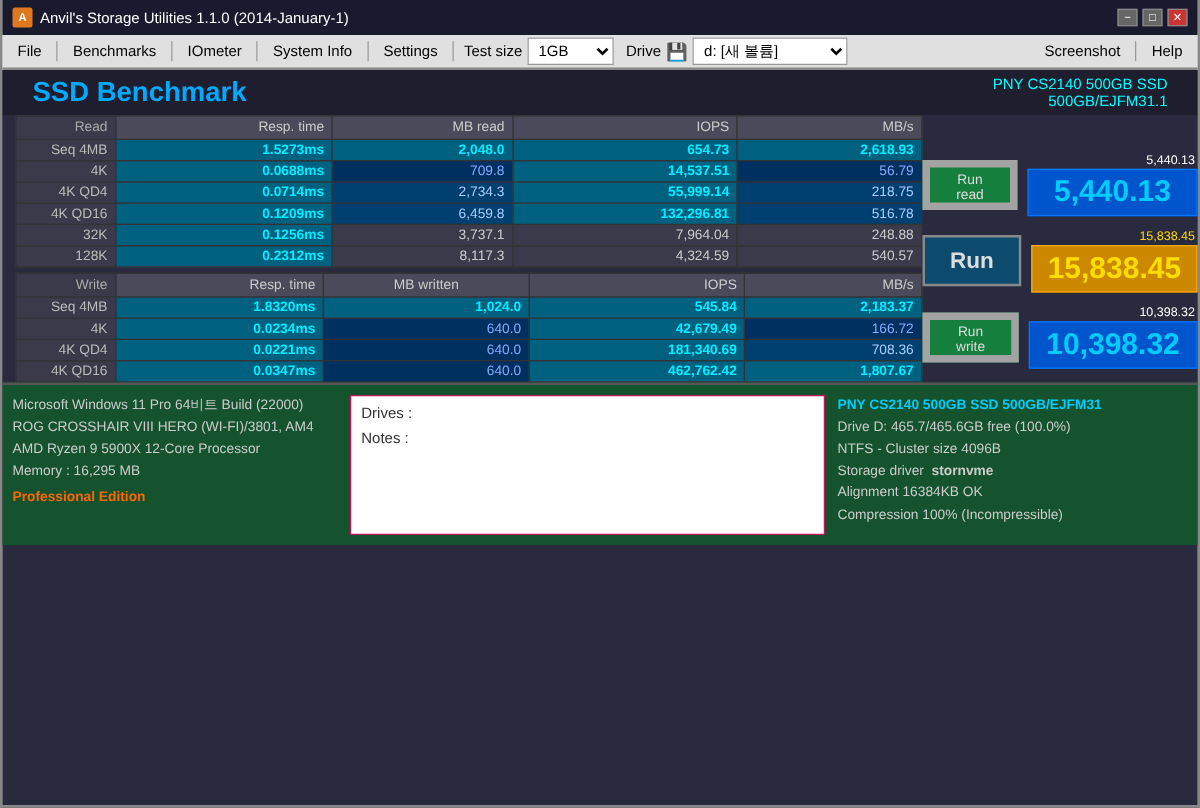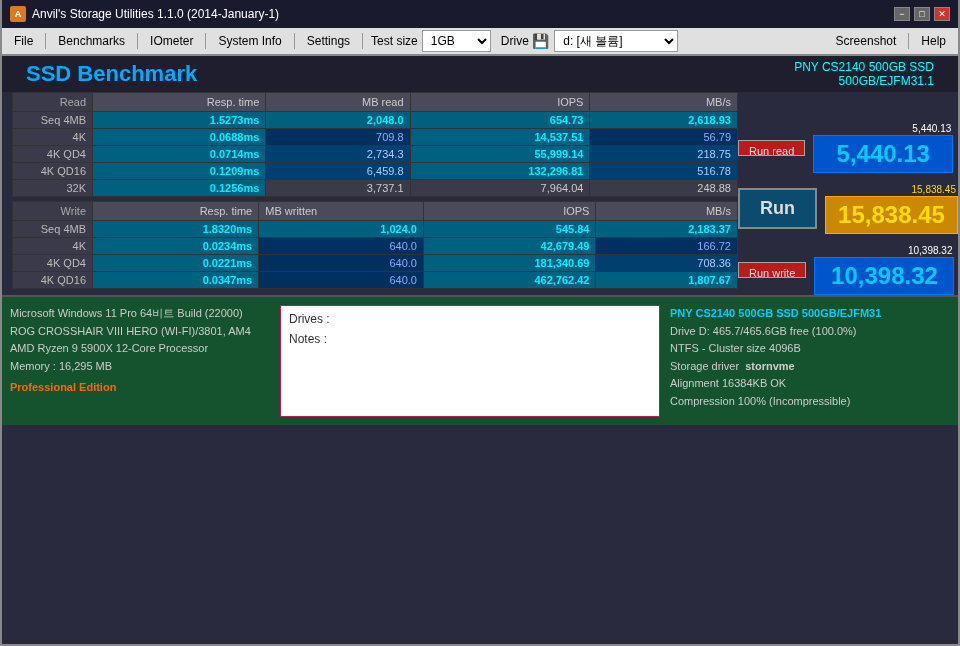--- a/index.html
+++ b/index.html
@@ -122,27 +122,27 @@
       padding: 4px 8px;
       text-align: center;
       border: 1px solid #0077ff;
     }
     .score-value-box.orange {
       background: #cc8800;
       color: #ffdd00;
       border: 1px solid #ffaa00;
     }
     .run-btn-small {
-      background: #b91c1c;
+      background: #15803d;
       color: #ddd;
-      border: 1px solid #a3a3a3;
+      border: 6px solid #a3a3a3;
       padding: 4px 10px;
       font-size: 11px;
       cursor: pointer;
-      height: 16px;
+      height: 40px;
     }
     .run-btn-large {
       background: #0c4a6e;
       color: #ddd;
       border: 2px solid #888;
       padding: 8px 20px;
       font-size: 18px;
       font-weight: bold;
       cursor: pointer;
     }
@@ -301,29 +301,36 @@
               <td class="cyan">132,296.81</td>
               <td class="blue-light">516.78</td>
             </tr>
             <tr class="data-row">
               <td class="row-label">32K</td>
               <td class="cyan">0.1256ms</td>
               <td class="gray-val">3,737.1</td>
               <td class="gray-val">7,964.04</td>
               <td class="gray-val">248.88</td>
             </tr>
+            <tr class="data-row">
+              <td class="row-label">128K</td>
+              <td class="cyan">0.2312ms</td>
+              <td class="gray-val">8,117.3</td>
+              <td class="gray-val">4,324.59</td>
+              <td class="gray-val">540.57</td>
+            </tr>
           </tbody>
         </table>
 
         <table>
           <thead>
             <tr>
               <th class="first" style="background:#3a3a4a; color:#aaa; text-align:right; width:80px;">Write</th>
               <th style="text-align:right;">Resp. time</th>
-              <th style="text-align:left;">MB written</th>
+              <th style="text-align:center;">MB written</th>
               <th style="text-align:right;">IOPS</th>
               <th style="text-align:right;">MB/s</th>
             </tr>
           </thead>
           <tbody>
             <tr class="data-row">
               <td class="row-label">Seq 4MB</td>
               <td class="cyan">1.8320ms</td>
               <td class="cyan">1,024.0</td>
               <td class="cyan">545.84</td>

